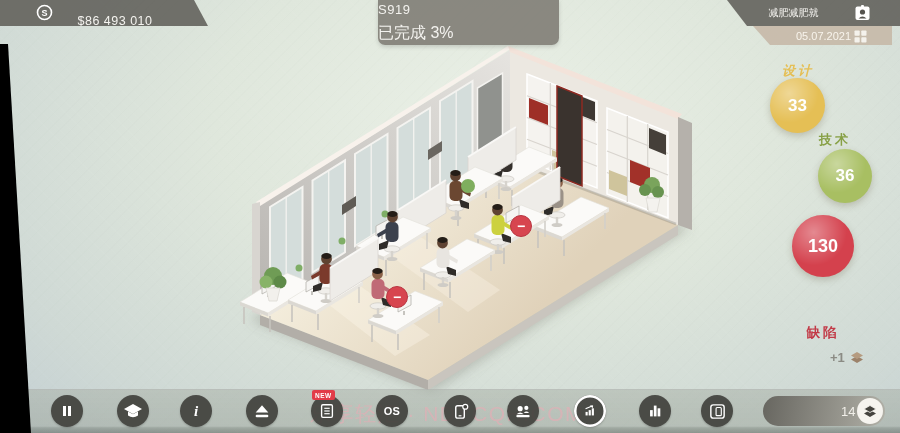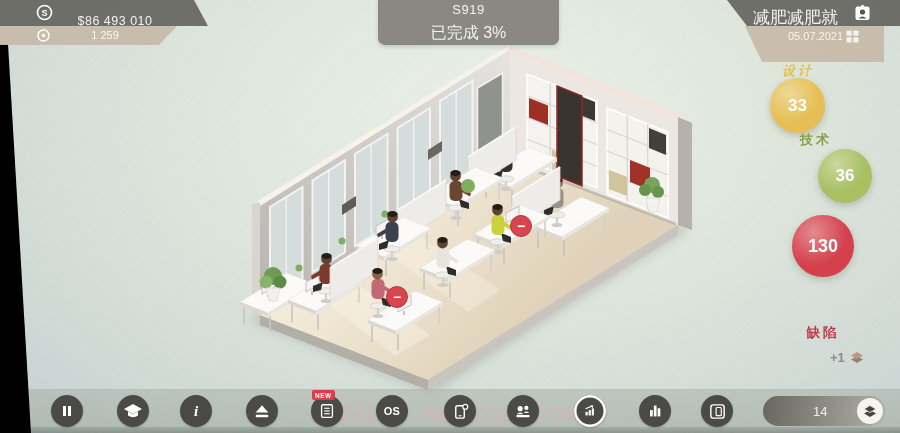--- a/index.html
+++ b/index.html
@@ -15,47 +15,47 @@
   .hbar{position:absolute;color:#f4f3ef;z-index:10;}
   .bar-money{left:0;top:0;width:208px;height:26px;
       background:rgba(96,94,89,.88);
       clip-path:polygon(0 0,194px 0,208px 100%,0 100%);}
   .bar-research{left:0;top:26px;width:177px;height:19px;
       background:rgba(199,186,169,.92);
       clip-path:polygon(0 0,177px 0,159px 100%,0 100%);}
   .bar-company{right:0;top:0;width:185px;height:26px;
       background:rgba(96,94,89,.88);
       clip-path:polygon(12px 0,100% 0,100% 100%,32px 100%);}
-  .bar-date{right:16px;top:26px;width:148px;height:36px;
+  .bar-date{right:8px;top:26px;width:148px;height:19px;
       background:rgba(199,186,169,.92);
       clip-path:polygon(9px 0,100% 0,100% 100%,26px 100%);}
   .bar-text{position:absolute;text-align:center;white-space:nowrap;}
   .money-text{left:58px;right:36px;top:14px;font-size:12.5px;letter-spacing:.5px;}
   .research-text{left:55px;width:100px;top:3px;font-size:11px;color:#fbf8f1;}
-  .company-text{left:38px;right:66px;top:6px;font-size:17px;}
+  .company-text{left:38px;right:66px;top:6px;font-size:10px;}
   .date-text{left:52px;right:50px;top:4px;font-size:11px;color:#f8f4ec;}
   .hicon{position:absolute;}
   .project-box{position:absolute;left:378px;top:0;width:181px;height:45px;z-index:10;
       background:rgba(128,125,117,.9);border-radius:0 0 7px 7px;
-      display:flex;flex-direction:column;align-items:center;justify-content:center;gap:6px;
+      display:flex;flex-direction:column;align-items:flex-start;justify-content:center;gap:6px;
       color:#f3f2ee;box-shadow:0 2px 4px rgba(0,0,0,.15);}
   .project-name{font-size:13px;letter-spacing:.5px;}
   .project-status{font-size:16px;}
   
   .stat-label{position:absolute;z-index:9;text-align:center;font-weight:bold;
       font-size:13px;letter-spacing:3px;}
   .stat-circle{position:absolute;z-index:9;border-radius:50%;
       display:flex;align-items:center;justify-content:center;color:#fff;font-weight:bold;
       box-shadow:0 3px 7px rgba(100,90,60,.28);}
   .stat-circle::after{content:"";position:absolute;inset:0;border-radius:50%;
       background:radial-gradient(circle at 35% 28%, rgba(255,255,255,.38), rgba(255,255,255,0) 55%);}
   .c-design{left:770px;top:78px;width:55px;height:55px;font-size:17px;}
   .l-design{left:766px;top:62px;width:64px;color:#a59557;}
   .c-tech{left:818px;top:149px;width:54px;height:54px;font-size:17px;}
-  .l-tech{left:786px;top:131px;width:60px;color:#87a045;}
+  .l-tech{left:805px;top:131px;width:60px;color:#87a045;}
   .c-defects{left:792px;top:215px;width:62px;height:62px;font-size:18px;}
   .l-defects{left:790px;top:280px;width:66px;color:#c23a47;font-size:13.5px;margin-top:44px;}
   
   .xp-pop{position:absolute;left:830px;top:349px;z-index:4;display:flex;align-items:center;gap:4px;
       color:#8b8b84;font-size:13px;font-weight:600;}
   
   .toolbar{position:absolute;left:0;bottom:0;width:100%;height:43px;z-index:5;
       background:linear-gradient(to bottom, rgba(168,176,166,.52) 0%, rgba(160,168,158,.55) 84%,
                  rgba(120,128,118,.55) 88%, rgba(72,80,70,.5) 100%);
       border-top:1px solid rgba(255,255,255,.38);}
@@ -63,21 +63,21 @@
       background:rgba(62,62,58,.9);display:flex;align-items:center;justify-content:center;
       color:#fff;box-shadow:0 1px 2px rgba(0,0,0,.2);}
   .tbtn.ring{background:rgba(62,62,58,.9);box-shadow:inset 0 0 0 2.5px #fff,0 1px 2px rgba(0,0,0,.2);}
   .new-badge{position:absolute;top:-5px;left:1px;background:#e23b48;color:#fff;
       font-size:6.5px;font-weight:bold;letter-spacing:.5px;padding:1.5px 3px;border-radius:2px;}
   .os-label{font-size:11px;font-weight:bold;letter-spacing:.3px;}
   .info-glyph{font-family:"Liberation Serif",serif;font-style:italic;font-weight:bold;font-size:15px;}
   .floor-pill{position:absolute;left:763px;top:396px;width:122px;height:30px;border-radius:15px;z-index:7;
       background:linear-gradient(100deg, rgba(96,94,88,.92), rgba(176,173,163,.8));
       display:flex;align-items:center;}
-  .floor-num{margin-left:50px;color:#f1efe9;font-size:13px;}
+  .floor-num{margin-left:78px;color:#f1efe9;font-size:13px;}
   .floor-circ{position:absolute;right:2px;top:2px;width:26px;height:26px;border-radius:50%;
       background:#f6f4ef;display:flex;align-items:center;justify-content:center;}
   .watermark{position:absolute;left:310px;top:400px;z-index:6;white-space:nowrap;
       font-size:21px;letter-spacing:1.5px;color:rgba(236,170,180,.55);}
   .left-wedge{position:absolute;left:0;top:44px;width:34px;height:389px;z-index:8;
       background:#000;clip-path:polygon(0 0,8px 0,31px 100%,0 100%);}
   .scene{position:absolute;left:0;top:0;z-index:1;}
 </style>
 </head>
 <body>
@@ -261,27 +261,20 @@
   </svg>
 
   <div class="hbar bar-money">
     <svg class="hicon" style="left:36px;top:4px" width="17" height="17" viewBox="0 0 17 17">
       <circle cx="8.5" cy="8.5" r="7" fill="none" stroke="#fff" stroke-width="1.6"></circle>
       <text x="8.5" y="12" text-anchor="middle" font-size="9" font-weight="bold" fill="#fff" font-family="Liberation Sans,sans-serif">S</text>
     </svg>
     <div class="bar-text money-text">$86 493 010</div>
   </div>
 
-  <div class="hbar bar-research">
-    <svg class="hicon" style="left:37px;top:3px" width="13" height="13" viewBox="0 0 13 13">
-      <circle cx="6.5" cy="6.5" r="5.5" fill="none" stroke="#fff" stroke-width="1.4"></circle>
-      <circle cx="6.5" cy="6.5" r="1.8" fill="#fff"></circle>
-    </svg>
-    <div class="bar-text research-text">1 259</div>
-  </div>
 
   <div class="project-box">
     <div class="project-name">S919</div>
     <div class="project-status">已完成 3%</div>
   </div>
 
   <div class="hbar bar-company">
     <div class="bar-text company-text">减肥减肥就</div>
     <svg class="hicon" style="right:29px;top:4px" width="17" height="17" viewBox="0 0 17 17">
       <rect x="1.5" y="2.5" width="14" height="13.5" rx="2" fill="#fff"></rect>

